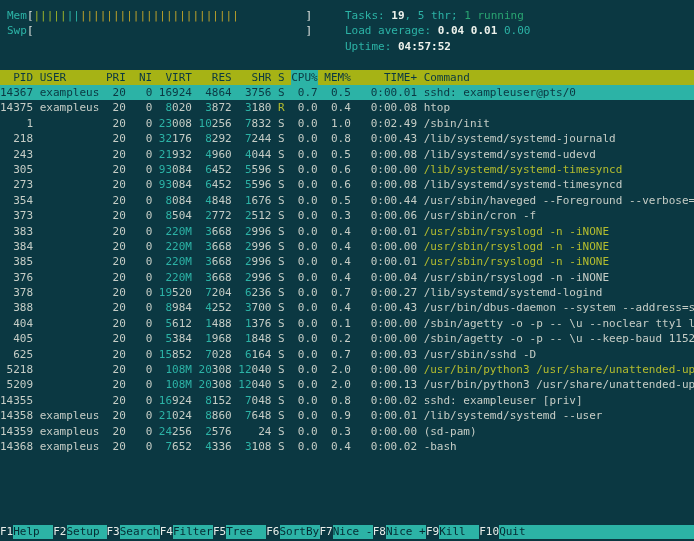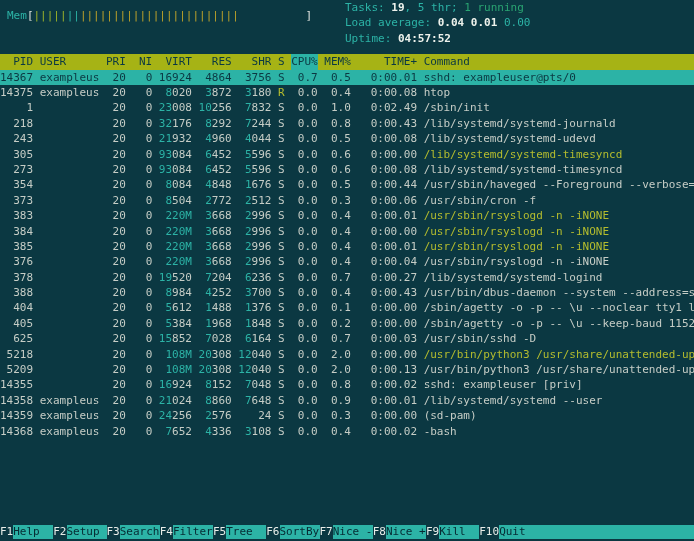--- a/index.html
+++ b/index.html
@@ -13,21 +13,21 @@
     overflow:hidden;
   }
   .pad{padding:8px 0 0 7px;}
   .meter-line{white-space:pre;}
   .mlabel{color:#2cb3a6;}
   .bracket{color:#dfe3df;}
   .barfield{display:inline-block;width:272px;white-space:pre;overflow:hidden;vertical-align:bottom;}
   .bar-cyan{color:#2cb3a6;}
   .bar-green{color:#9db32a;}
   .bar-gold{color:#bfa32a;}
-  .stats{position:absolute;left:345px;top:0;white-space:pre;}
+  .stats{position:absolute;left:345px;top:8px;white-space:pre;}
   .c-cyan{color:#2cb3a6;}
   .c-wb{color:#eef2ec;font-weight:bold;}
   .c-green{color:#2aa572;}
   .spacer{height:30.8px;}
   .row{display:flex;white-space:pre;height:15.4px;}
   .cell{flex:none;overflow:hidden;}
   .cmd{flex:1 1 auto;overflow:hidden;}
   .thead{background:#a6b315;color:#0b3842;}
   .thead .sortcol{background:#2cb3a6;}
   .row.sel{background:#2cb3a6;color:#0b3842;}
@@ -41,20 +41,21 @@
   .fa{color:#062b33;background:#2cb3a6;flex:none;width:40px;overflow:hidden;}
   .ffill{flex:1 1 auto;background:#2cb3a6;}
 </style>
 </head>
 <body>
 
 <div class="screen">
   <div class="pad">
     <div id="meters">
         <div class="meter-line"><span class="mlabel">Mem</span><span class="bracket">[</span><span class="barfield"><span class="bar-green">|||||</span><span class="bar-cyan">||</span><span class="bar-gold">||||||||||||||||||||||||</span></span><span class="bracket">]</span></div>
+        <div class="meter-line"><span class="mlabel">Swp</span><span class="bracket">[</span><span class="barfield"></span><span class="bracket">]</span></div>
       </div>
     <div class="stats" id="stats"><div><span class="c-cyan">Tasks: </span><span class="c-wb">19</span><span class="c-cyan">, </span><span class="c-cyan">5 thr</span><span class="c-cyan">; </span><span class="c-green">1 running</span></div><div><span class="c-cyan">Load average: </span><span class="c-wb">0.04 </span><span class="c-wb">0.01 </span><span class="c-cyan">0.00</span></div><div><span class="c-cyan">Uptime: </span><span class="c-wb">04:57:52</span></div></div>
     <div class="spacer"></div>
   </div>
   <div id="thead" class="row thead"><span class="cell" style="width: 5ch; text-align: right; margin-right: 1ch;">PID</span><span class="cell" style="width: 9ch; text-align: left; margin-right: 1ch;">USER</span><span class="cell" style="width: 3ch; text-align: right; margin-right: 1ch;">PRI</span><span class="cell" style="width: 3ch; text-align: right; margin-right: 1ch;">NI</span><span class="cell" style="width: 5ch; text-align: right; margin-right: 1ch;">VIRT</span><span class="cell" style="width: 5ch; text-align: right; margin-right: 1ch;">RES</span><span class="cell" style="width: 5ch; text-align: right; margin-right: 1ch;">SHR</span><span class="cell" style="width: 1ch; text-align: left; margin-right: 1ch;">S</span><span class="cell sortcol" style="width: 4ch; text-align: right; margin-right: 1ch;">CPU%</span><span class="cell" style="width: 4ch; text-align: right; margin-right: 1ch;">MEM%</span><span class="cell" style="width: 9ch; text-align: right; margin-right: 1ch;">TIME+</span><span class="cell cmd">Command</span></div>
   <div id="rows">
       <div class="row sel"><span class="cell" style="width: 5ch; text-align: right; margin-right: 1ch;">14367</span><span class="cell" style="width: 9ch; text-align: left; margin-right: 1ch;">exampleus</span><span class="cell" style="width: 3ch; text-align: right; margin-right: 1ch;">20</span><span class="cell" style="width: 3ch; text-align: right; margin-right: 1ch;">0</span><span class="cell" style="width: 5ch; text-align: right; margin-right: 1ch;">16924</span><span class="cell" style="width: 5ch; text-align: right; margin-right: 1ch;">4864</span><span class="cell" style="width: 5ch; text-align: right; margin-right: 1ch;">3756</span><span class="cell" style="width: 1ch; text-align: left; margin-right: 1ch;">S</span><span class="cell" style="width: 4ch; text-align: right; margin-right: 1ch;">0.7</span><span class="cell" style="width: 4ch; text-align: right; margin-right: 1ch;">0.5</span><span class="cell" style="width: 9ch; text-align: right; margin-right: 1ch;">0:00.01</span><span class="cell cmd">sshd: exampleuser@pts/0</span></div>
       <div class="row"><span class="cell" style="width: 5ch; text-align: right; margin-right: 1ch;">14375</span><span class="cell" style="width: 9ch; text-align: left; margin-right: 1ch;">exampleus</span><span class="cell" style="width: 3ch; text-align: right; margin-right: 1ch;">20</span><span class="cell" style="width: 3ch; text-align: right; margin-right: 1ch;">0</span><span class="cell" style="width: 5ch; text-align: right; margin-right: 1ch;"><span class="cy">8</span><span>020</span></span><span class="cell" style="width: 5ch; text-align: right; margin-right: 1ch;"><span class="cy">3</span><span>872</span></span><span class="cell" style="width: 5ch; text-align: right; margin-right: 1ch;"><span class="cy">3</span><span>180</span></span><span class="cell" style="width: 1ch; text-align: left; margin-right: 1ch;"><span class="yel">R</span></span><span class="cell" style="width: 4ch; text-align: right; margin-right: 1ch;">0.0</span><span class="cell" style="width: 4ch; text-align: right; margin-right: 1ch;">0.4</span><span class="cell" style="width: 9ch; text-align: right; margin-right: 1ch;">0:00.08</span><span class="cell cmd">htop</span></div>
       <div class="row"><span class="cell" style="width: 5ch; text-align: right; margin-right: 1ch;">1</span><span class="cell" style="width: 9ch; text-align: left; margin-right: 1ch;"></span><span class="cell" style="width: 3ch; text-align: right; margin-right: 1ch;">20</span><span class="cell" style="width: 3ch; text-align: right; margin-right: 1ch;">0</span><span class="cell" style="width: 5ch; text-align: right; margin-right: 1ch;"><span class="cy">23</span><span>008</span></span><span class="cell" style="width: 5ch; text-align: right; margin-right: 1ch;"><span class="cy">10</span><span>256</span></span><span class="cell" style="width: 5ch; text-align: right; margin-right: 1ch;"><span class="cy">7</span><span>832</span></span><span class="cell" style="width: 1ch; text-align: left; margin-right: 1ch;">S</span><span class="cell" style="width: 4ch; text-align: right; margin-right: 1ch;">0.0</span><span class="cell" style="width: 4ch; text-align: right; margin-right: 1ch;">1.0</span><span class="cell" style="width: 9ch; text-align: right; margin-right: 1ch;">0:02.49</span><span class="cell cmd">/sbin/init</span></div>
       <div class="row"><span class="cell" style="width: 5ch; text-align: right; margin-right: 1ch;">218</span><span class="cell" style="width: 9ch; text-align: left; margin-right: 1ch;"></span><span class="cell" style="width: 3ch; text-align: right; margin-right: 1ch;">20</span><span class="cell" style="width: 3ch; text-align: right; margin-right: 1ch;">0</span><span class="cell" style="width: 5ch; text-align: right; margin-right: 1ch;"><span class="cy">32</span><span>176</span></span><span class="cell" style="width: 5ch; text-align: right; margin-right: 1ch;"><span class="cy">8</span><span>292</span></span><span class="cell" style="width: 5ch; text-align: right; margin-right: 1ch;"><span class="cy">7</span><span>244</span></span><span class="cell" style="width: 1ch; text-align: left; margin-right: 1ch;">S</span><span class="cell" style="width: 4ch; text-align: right; margin-right: 1ch;">0.0</span><span class="cell" style="width: 4ch; text-align: right; margin-right: 1ch;">0.8</span><span class="cell" style="width: 9ch; text-align: right; margin-right: 1ch;">0:00.43</span><span class="cell cmd">/lib/systemd/systemd-journald</span></div>

